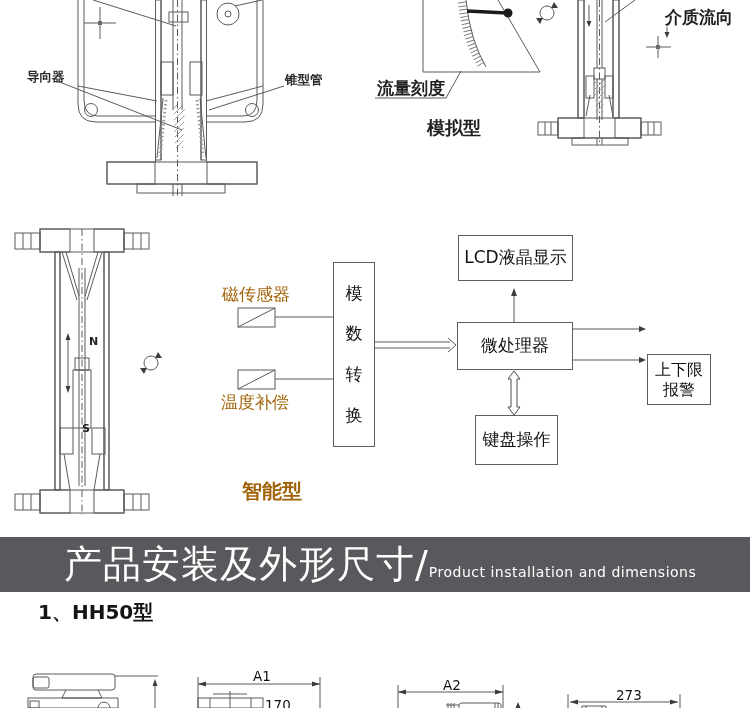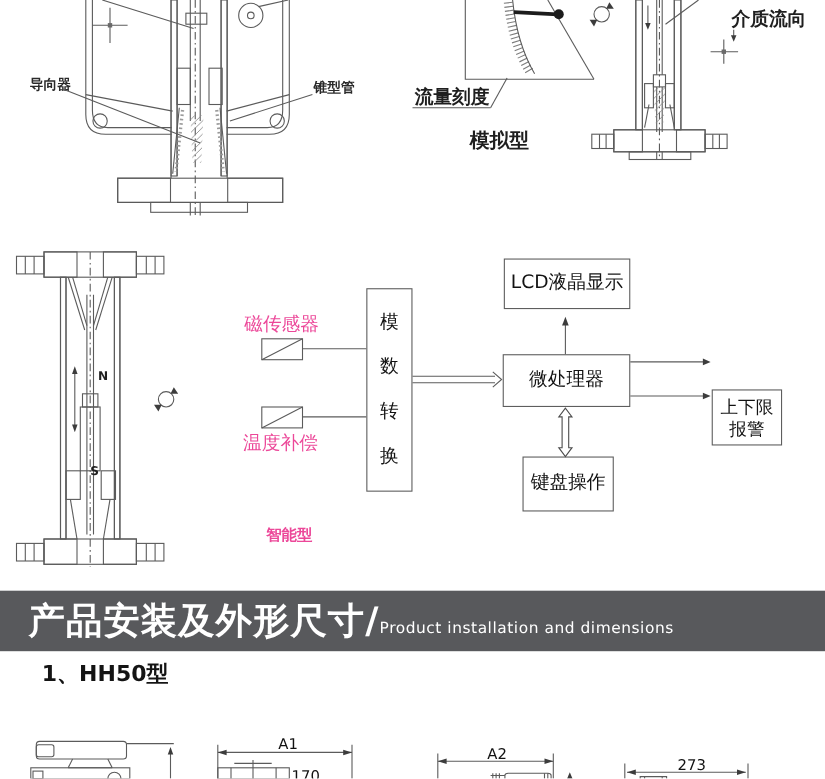--- a/index.html
+++ b/index.html
@@ -13,25 +13,25 @@
   svg .arrow{fill:#3c3c3c;stroke:none;}
   svg .hollow{fill:#ffffff;stroke:#4c4c4c;stroke-width:1;}
   svg .dash{stroke-dasharray:7 3 1.5 3;}
   svg text{font-family:"DejaVu Sans","Liberation Sans",sans-serif;fill:#1f1f1f;stroke:none;}
   svg .cadlabel{font-size:12.5px;font-weight:600;fill:#2a2a2a;}
   svg .dimtxt{font-size:13.5px;font-weight:500;fill:#111;}
   .bx{position:absolute;border:1.5px solid #5e5e5e;background:#fff;display:flex;
       align-items:center;justify-content:center;font-size:17px;color:#121212;
       box-sizing:border-box;text-align:center;line-height:1.25;}
   .bx-col{flex-direction:column;}
-  .lbl{position:absolute;font-size:17px;color:#ec4899;font-weight:500;white-space:nowrap;}
+  .lbl{position:absolute;font-size:17px;color:#a16207;font-weight:500;white-space:nowrap;}
   .banner{position:absolute;left:0;top:537px;width:750px;height:55px;background:#58595c;
           color:#fff;display:flex;align-items:center;}
   .banner-inner{display:flex;align-items:baseline;padding-left:26px;white-space:nowrap;}
-  .banner-cn{font-size:33px;font-weight:700;letter-spacing:1px;}
+  .banner-cn{font-size:38px;font-weight:400;letter-spacing:1px;margin-left:38px;}
   .banner-en{font-size:14px;font-weight:400;letter-spacing:.5px;}
   .listline{position:absolute;left:15px;font-size:20px;font-weight:600;color:#141414;white-space:nowrap;margin-left:23px;}
 </style>
 </head>
 <body>
 
 <div class="page">
 
   <svg class="abs" style="left:0;top:0" width="340" height="200" viewBox="0 0 340 200">
     <defs>
@@ -246,21 +246,21 @@
     <span>转</span>
     <span>换</span>
   </div>
   <div class="bx" style="left:458px;top:235px;width:115px;height:46px">LCD液晶显示</div>
   <div class="bx" style="left:457px;top:322px;width:116px;height:48px">微处理器</div>
   <div class="bx" style="left:475px;top:415px;width:83px;height:50px">键盘操作</div>
   <div class="bx" style="left:647px;top:354px;width:64px;height:51px;font-size:16px">上下限报警</div>
 
   <div class="lbl" style="left:222px;top:283px">磁传感器</div>
   <div class="lbl" style="left:221px;top:391px">温度补偿</div>
-  <div class="lbl" style="left:242px;top:478px;font-size:14px;font-weight:600">智能型</div>
+  <div class="lbl" style="left:242px;top:478px;font-size:20px;font-weight:600">智能型</div>
 
   <svg class="abs" style="left:0;top:0" width="750" height="708" viewBox="0 0 750 708">
 
     <rect x="238" y="308" width="37" height="19"></rect>
       <line x1="238" y1="327" x2="275" y2="308"></line>
     <rect x="238" y="370" width="37" height="19"></rect>
       <line x1="238" y1="389" x2="275" y2="370"></line>
     <line x1="275" y1="317" x2="333" y2="317"></line>
     <line x1="275" y1="379" x2="333" y2="379"></line>
 

